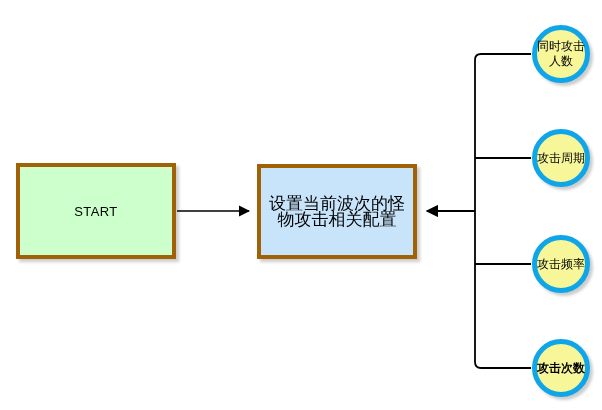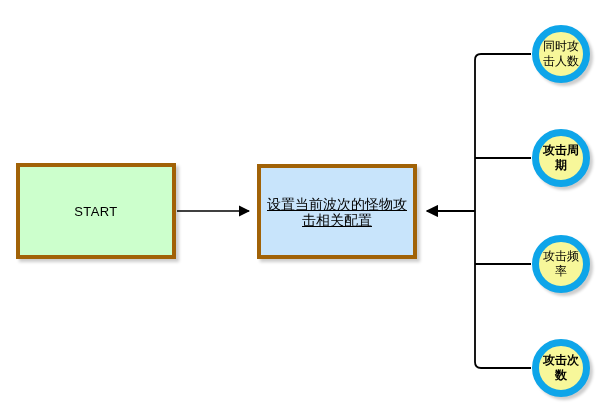--- a/index.html
+++ b/index.html
@@ -55,45 +55,44 @@
   }
 
   .box-process {
     left: 257px;
     top: 164px;
     width: 160px;
     height: 95px;
     background: #c8e4fb;
   }
   .box-process .node-label {
-    font-size: 14px;
+    font-size: 17px;
     line-height: 16px;
     padding: 0 5px;
     word-break: break-all;
-    text-decoration: underline;
   }
 
   .circle {
     width: 58px;
     height: 58px;
     border-radius: 50%;
-    border: 7px solid #0ea5e9;
+    border: 5px solid #0ea5e9;
     background: #f7f79a;
     box-shadow: 3px 3px 3px rgba(0, 0, 0, 0.20);
     left: 532px;
   }
   .circle .node-label {
     font-size: 12px;
     line-height: 15px;
     width: 52px;
     word-break: break-all;
   }
 
   .c1 { top: 25px; }
-  .c2 { top: 129px; font-weight: bold; }
+  .c2 { top: 129px; }
   .c3 { top: 235px; }
   .c4 { top: 339px; font-weight: bold; }
 
   .node-label {
     display: block;
     white-space: pre-line;
   }
 </style>
 </head>
 <body>

